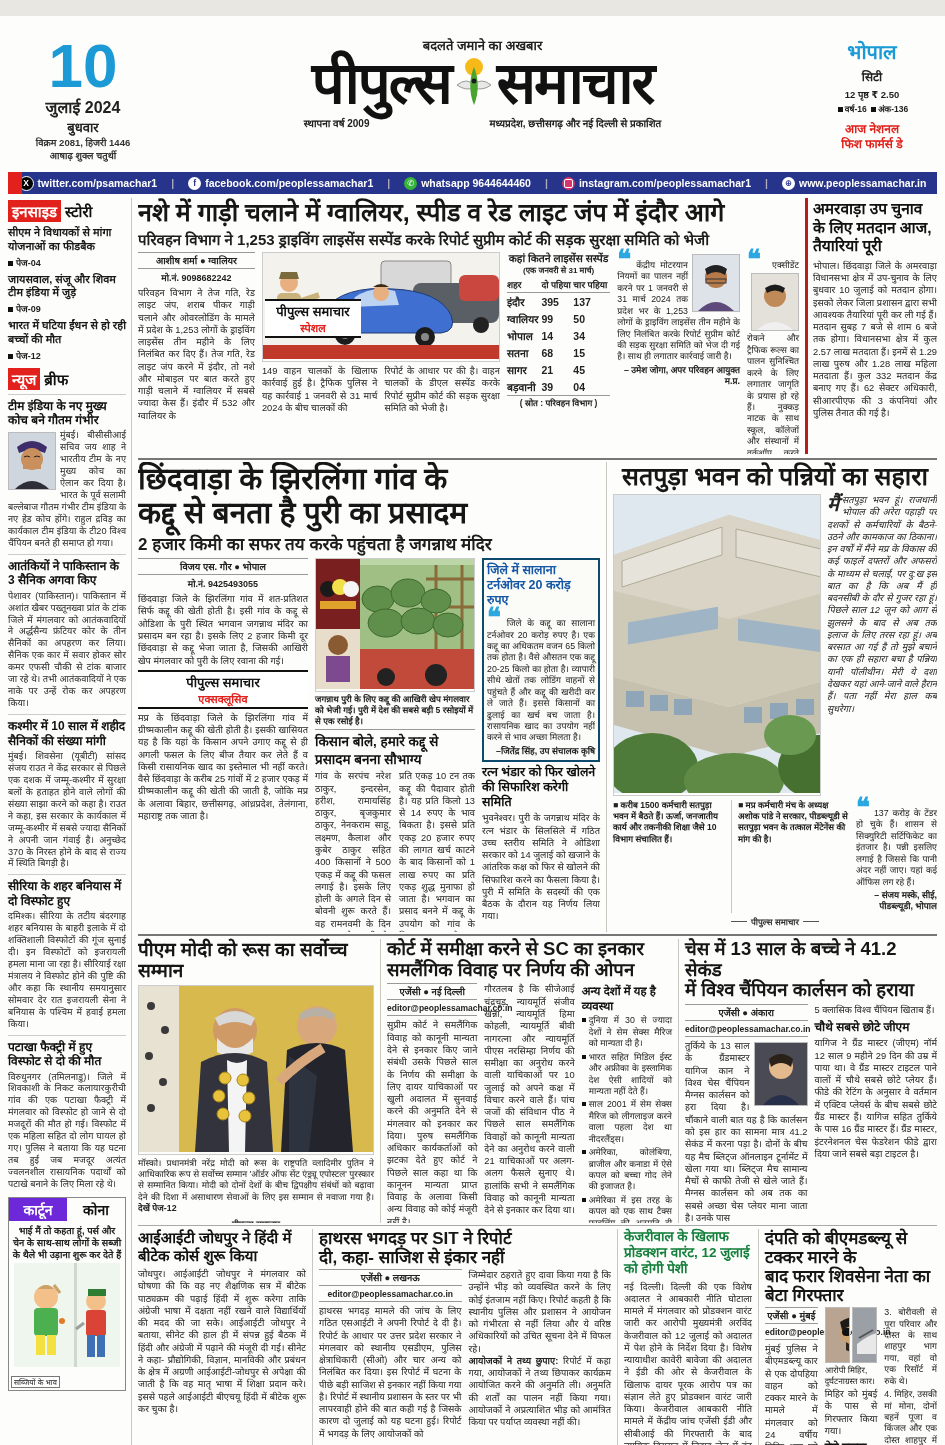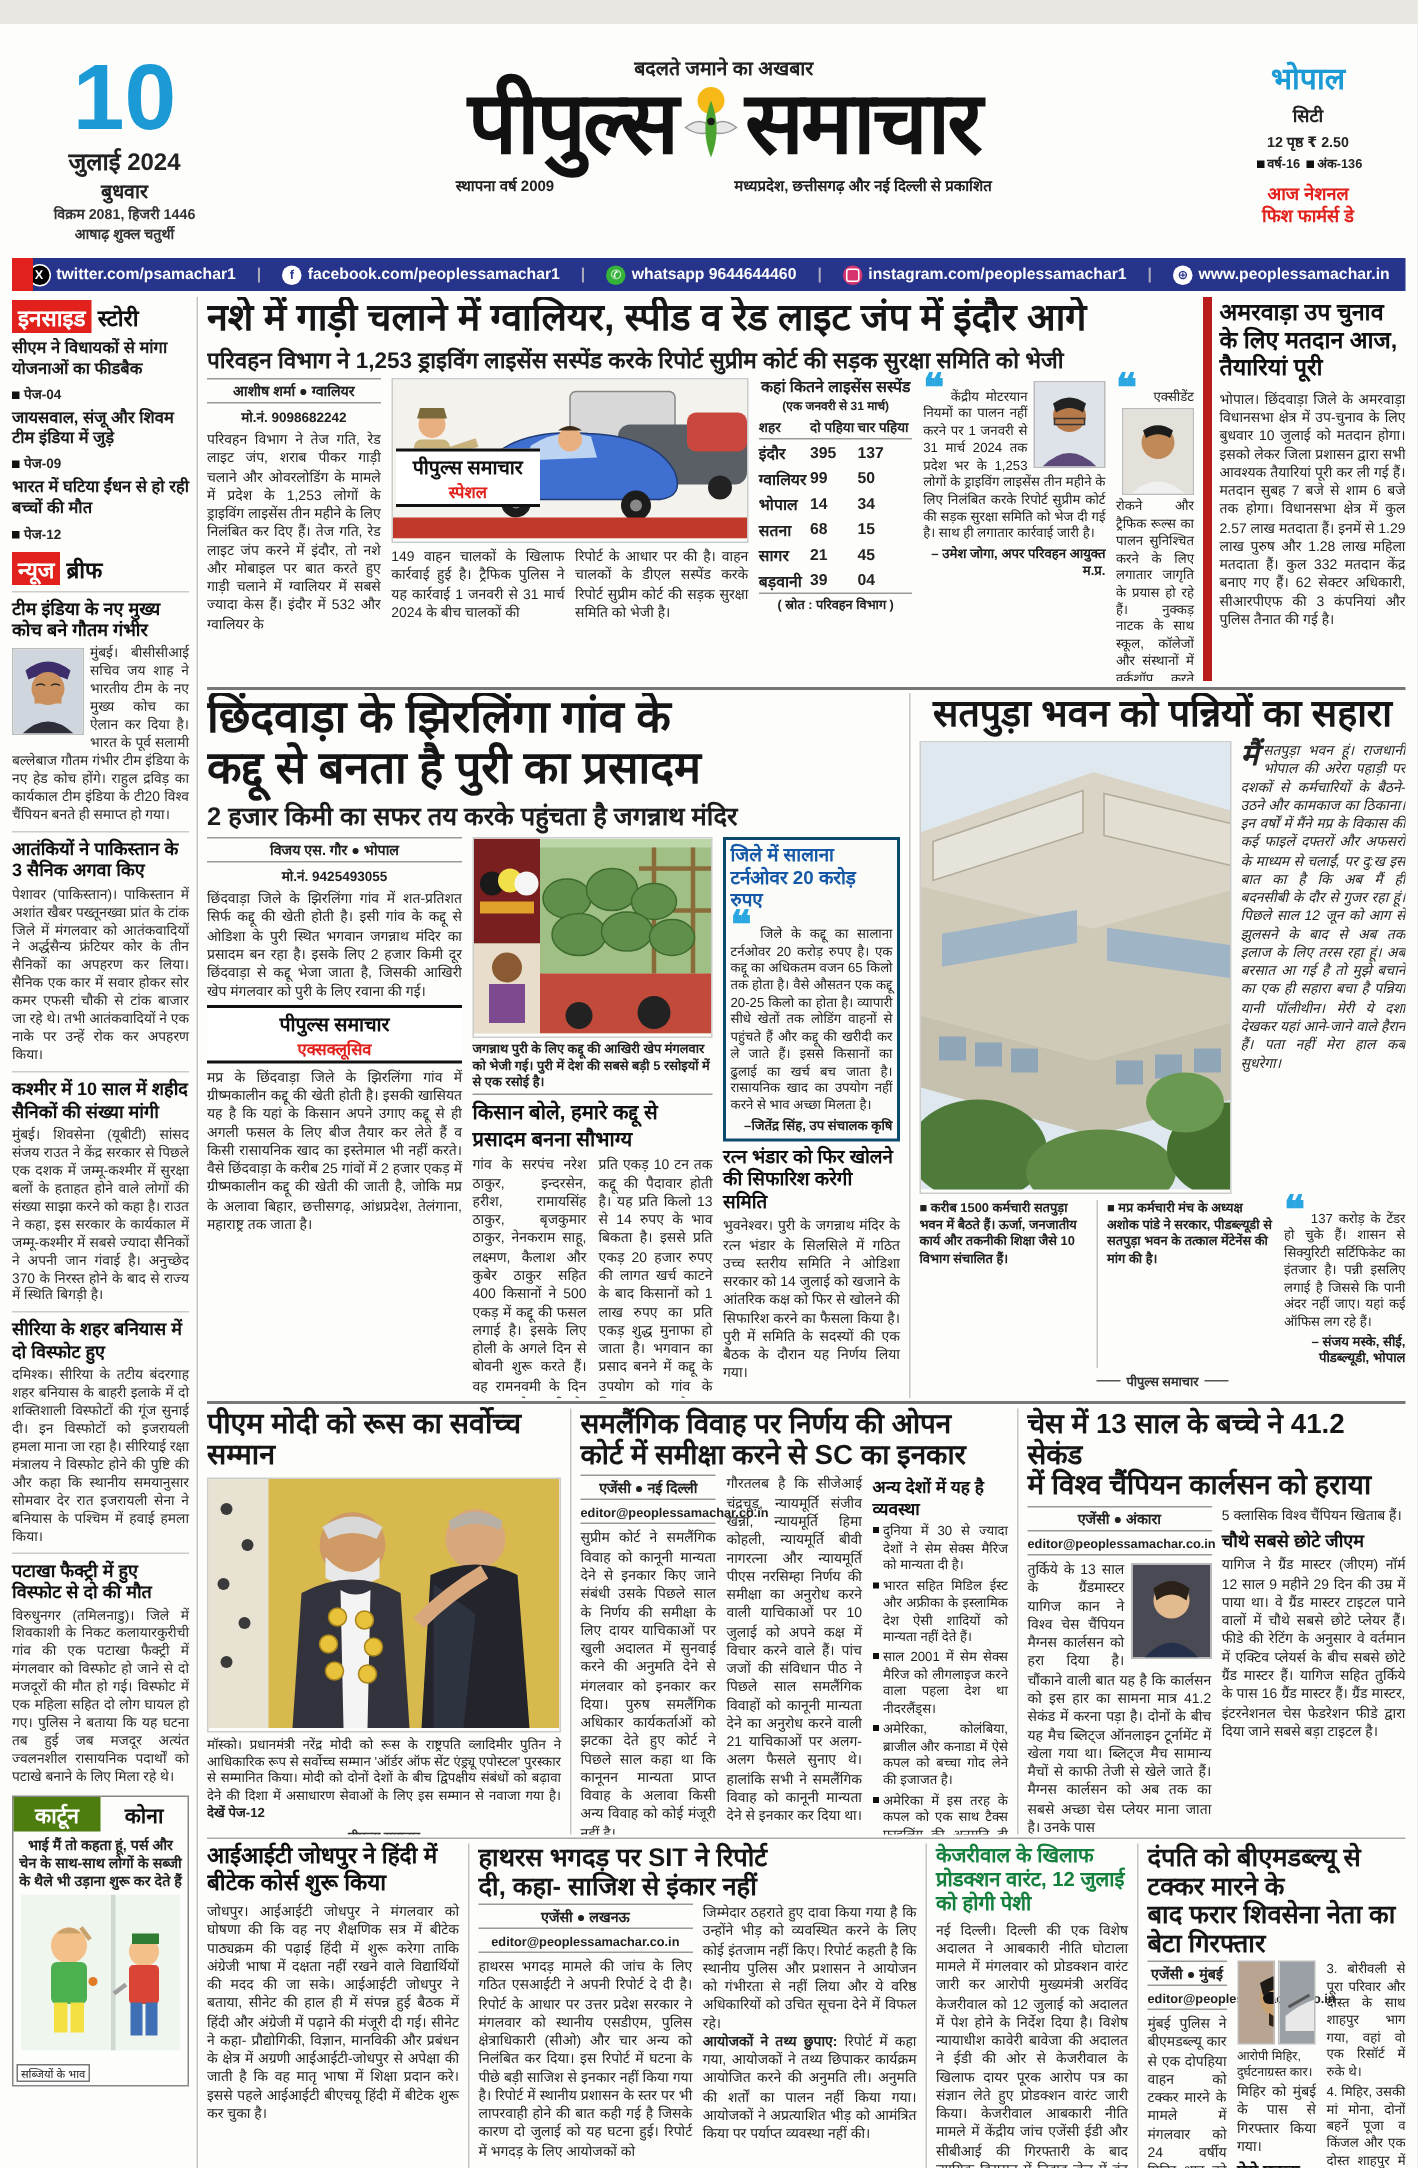--- a/index.html
+++ b/index.html
@@ -46,21 +46,21 @@
   .kick .b{font-weight:800;font-size:15px;color:#111;}
   .ins-item{font-size:11px;font-weight:800;color:#1a1a1a;line-height:1.25;margin:4px 0 2px;}
   .pref{font-size:9px;font-weight:bold;margin-bottom:4px;}
   .pref .sq{display:inline-block;width:5px;height:5px;background:#111;margin-right:3px;}
   .brief{border-top:1px solid #cfccc6;padding-top:4px;margin-top:4px;}
   .brief h4{margin:0 0 3px;font-size:12px;line-height:1.2;color:#111;}
   .brief p{margin:0;font-size:9.2px;line-height:1.3;text-align:justify;color:#2a2a2a;}
   .gphoto{float:left;width:46px;height:56px;margin:2px 4px 2px 0;border:1px solid #bbb;}
   .cartoon-box{border:1px solid #888;margin-top:6px;}
   .cartoon-head{display:flex;}
-  .cartoon-head .r{flex:1;background:#4d7c0f;color:#fff;font-weight:800;font-size:14px;text-align:center;padding:2px 0;}
+  .cartoon-head .r{flex:1;background:#6d28d9;color:#fff;font-weight:800;font-size:14px;text-align:center;padding:2px 0;}
   .cartoon-head .b{flex:1;font-weight:800;font-size:14px;text-align:center;padding:2px 0;color:#111;}
   .bubble{font-size:9.5px;font-weight:bold;text-align:center;padding:4px 3px 2px;line-height:1.25;}
   .cartoon-note{font-size:7.5px;border:1px solid #777;display:inline-block;padding:0 2px;margin:2px;background:#fff;}
   
   .hl{color:#161616;font-weight:800;line-height:1.12;margin:0;}
   .sub{color:#1d1d1d;font-weight:bold;}
   .byline{font-size:9.5px;font-weight:bold;text-align:center;border-top:1px solid #999;border-bottom:1px solid #999;padding:1px 0;margin-bottom:2px;}
   .phone{font-size:9px;font-weight:bold;text-align:center;margin:1px 0 3px;}
   .email{font-size:8.5px;font-weight:bold;text-align:center;border-bottom:1px solid #999;padding:1px 0 2px;margin-bottom:3px;}
   .bt{font-size:9.3px;line-height:1.32;text-align:justify;color:#242424;margin:0;}
@@ -72,21 +72,21 @@
   .qmark{color:#2aa7e0;font-size:26px;line-height:.6;font-weight:800;font-family:"DejaVu Serif",serif;}
   .qauth{font-weight:800;text-align:right;font-size:8.8px;margin-top:2px;}
   .qface{float:right;width:46px;height:56px;margin:2px 0 2px 4px;border:1px solid #bbb;}
   .tag{display:flex;align-items:center;gap:4px;justify-content:center;font-size:8.5px;font-weight:800;color:#333;margin-top:3px;}
   .tag:before,.tag:after{content:"";flex:0 0 16px;border-top:1px solid #555;}
   .vr{border-left:1px solid #c9c6c0;}
   .drule{border:none;border-top:2px solid #777;margin:4px 0 2px;}
   
   .row1{display:flex;gap:6px;height:256px;overflow:hidden;}
   .traffic{flex:1;min-width:0;}
-  .amarwada{width:124px;border-left:6px solid #b91c1c;padding-left:5px;}
+  .amarwada{width:124px;border-left:3px solid #b91c1c;padding-left:5px;}
   .amarwada h3{margin:2px 0 4px;font-size:15.5px;line-height:1.2;color:#111;}
   .t-cols{display:flex;gap:7px;margin-top:3px;}
   .t-colA{width:122px;}
   .t-colB{width:238px;position:relative;}
   .t-colB .imgwrap{position:relative;height:108px;border:1px solid #ccc;overflow:hidden;}
   .t-badge{position:absolute;left:-60px;bottom:26px;width:96px;}
   .t-b2{display:flex;gap:7px;margin-top:3px;}
   .t-b2 .bt{flex:1;}
   .t-colC{width:108px;}
   .t-colD{width:128px;}
@@ -598,22 +598,22 @@
           </div>
           <div class="cap">
             <span>मॉस्को। प्रधानमंत्री नरेंद्र मोदी को रूस के राष्ट्रपति व्लादिमीर पुतिन ने आधिकारिक रूप से सर्वोच्च सम्मान 'ऑर्डर ऑफ सेंट एंड्र्यू एपोस्टल' पुरस्कार से सम्मानित किया। मोदी को दोनों देशों के बीच द्विपक्षीय संबंधों को बढ़ावा देने की दिशा में असाधारण सेवाओं के लिए इस सम्मान से नवाजा गया है।</span>
             <b>देखें पेज-12</b>
           </div>
           <div class="tag">पीपुल्स समाचार</div>
         </div>
 
         <div class="scart">
           <h2 class="hl">
+            <div>कोर्ट में समीक्षा करने से SC का इनकार</div>
             <div>समलैंगिक विवाह पर निर्णय की ओपन</div>
-            <div>कोर्ट में समीक्षा करने से SC का इनकार</div>
           </h2>
           <div class="sc-cols">
             <div>
               <div class="byline">एजेंसी ● नई दिल्ली</div>
               <div class="email">editor@peoplessamachar.co.in</div>
               <p class="bt">सुप्रीम कोर्ट ने समलैंगिक विवाह को कानूनी मान्यता देने से इनकार किए जाने संबंधी उसके पिछले साल के निर्णय की समीक्षा के लिए दायर याचिकाओं पर खुली अदालत में सुनवाई करने की अनुमति देने से मंगलवार को इनकार कर दिया। पुरुष समलैंगिक अधिकार कार्यकर्ताओं को झटका देते हुए कोर्ट ने पिछले साल कहा था कि कानूनन मान्यता प्राप्त विवाह के अलावा किसी अन्य विवाह को कोई मंजूरी नहीं है।</p>
             </div>
             <div>
               <p class="bt">गौरतलब है कि सीजेआई चंद्रचूड़, न्यायमूर्ति संजीव खन्ना, न्यायमूर्ति हिमा कोहली, न्यायमूर्ति बीवी नागरत्ना और न्यायमूर्ति पीएस नरसिम्हा निर्णय की समीक्षा का अनुरोध करने वाली याचिकाओं पर 10 जुलाई को अपने कक्ष में विचार करने वाले हैं। पांच जजों की संविधान पीठ ने पिछले साल समलैंगिक विवाहों को कानूनी मान्यता देने का अनुरोध करने वाली 21 याचिकाओं पर अलग-अलग फैसले सुनाए थे। हालांकि सभी ने समलैंगिक विवाह को कानूनी मान्यता देने से इनकार कर दिया था।</p>
             </div>

